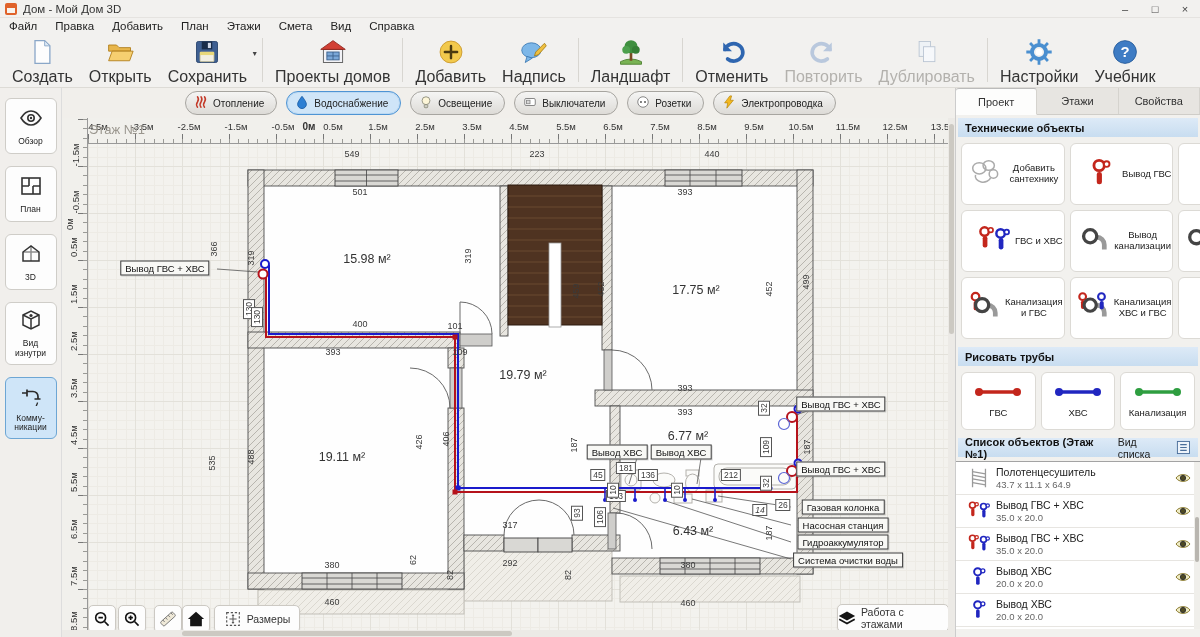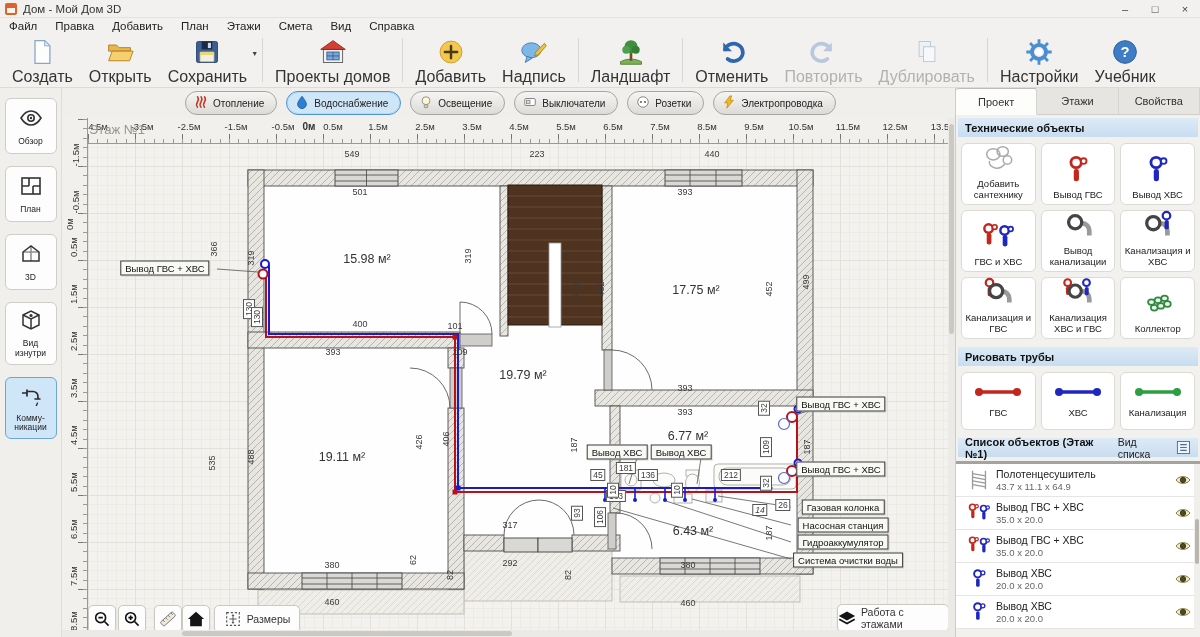--- a/index.html
+++ b/index.html
@@ -72,27 +72,27 @@
   .pill.active{background:#cfe5f8;border:1.5px solid #4e94d4;box-shadow:0 0 0 1px #bcd9f2 inset;}
   
   #rpanel{position:absolute;left:955px;top:88px;width:245px;height:549px;background:#f2f1ee;border-left:1px solid #ccc;}
   #ptabs{display:flex;height:27px;background:#e7e5e1;border-bottom:1px solid #cfcdc8;}
   .ptab{flex:1;display:flex;align-items:center;justify-content:center;font-size:11px;color:#333;border-right:1px solid #d5d3ce;}
   .ptab.active{background:#fdfdfc;font-weight:normal;border-bottom:1px solid #fdfdfc;margin-bottom:-1px;border-top:1px solid #bbb;border-radius:3px 3px 0 0;}
   .sec-header{height:19px;margin:3px 2px 4px 2px;background:linear-gradient(#ddeaf7,#c8ddf0);display:flex;align-items:center;padding:0 7px;font-size:11px;font-weight:bold;color:#111;}
   .sec-header .right{margin-left:auto;display:flex;align-items:center;gap:4px;font-weight:normal;font-size:10.5px;color:#222;}
   .sec-header .right svg{width:15px;height:15px;}
   #tech-grid{display:grid;grid-template-columns:repeat(3,1fr);gap:5px;padding:2px 5px 5px 5px;}
-  .tech-btn{background:#fff;border:1px solid #dcdad5;border-radius:6px;height:62px;display:flex;flex-direction:column;align-items:center;justify-content:flex-end;padding:3px 1px;}
+  .tech-btn{background:#fff;border:1px solid #dcdad5;border-radius:6px;height:62px;display:flex;flex-direction:row;align-items:center;justify-content:flex-end;padding:3px 1px;}
   .tech-btn svg{width:42px;height:32px;margin-bottom:auto;margin-top:2px;}
   .tech-btn .tglabel{font-size:9.5px;color:#222;text-align:center;line-height:1.15;}
   #pipe-row{display:grid;grid-template-columns:repeat(3,1fr);gap:5px;padding:2px 5px 5px 5px;}
   .pipe-btn{background:#fff;border:1px solid #dcdad5;border-radius:6px;height:58px;display:flex;flex-direction:column;align-items:center;justify-content:center;gap:4px;}
   .pipe-btn .pglabel{font-size:9.5px;color:#222;}
-  #obj-list{position:relative;background:#fdfdfc;border-top:3px solid #a3a3a3;height:168px;overflow:hidden;}
+  #obj-list{position:relative;background:#fdfdfc;border-top:1px solid #a3a3a3;height:168px;overflow:hidden;}
   .obj-row{display:flex;align-items:center;height:33px;border-bottom:1px solid #e7e5e1;padding:0 4px 0 6px;background:#fff;}
   .obj-row .oicon{width:34px;display:flex;justify-content:center;}
   .obj-row .oicon svg{width:26px;height:24px;}
   .obj-row .otxt{flex:1;line-height:1.2;}
   .obj-row .oname{font-size:10.5px;color:#222;}
   .obj-row .osize{font-size:9.5px;color:#666;}
   .obj-row .oeye{width:26px;display:flex;justify-content:center;}
   #obj-scroll{position:absolute;right:0;top:0;width:6px;height:100%;background:#f0efeb;}
   #obj-scroll .thumb{position:absolute;left:1px;top:55px;width:4px;height:45px;background:#b9b6b0;border-radius:2px;}
 </style>

